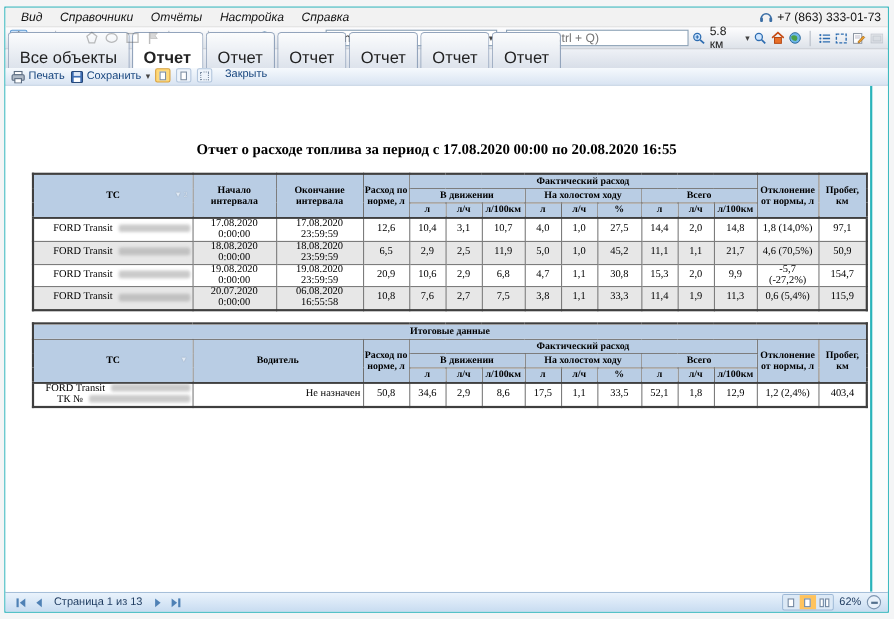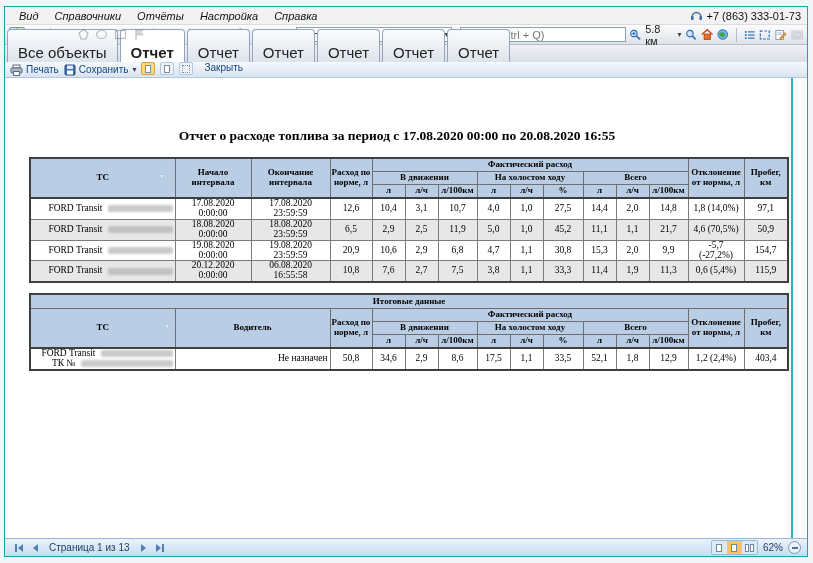--- a/index.html
+++ b/index.html
@@ -389,21 +389,21 @@
               <td>1,1</td>
               <td>30,8</td>
               <td>15,3</td>
               <td>2,0</td>
               <td>9,9</td>
               <td>-5,7 (-27,2%)</td>
               <td>154,7</td>
             </tr>
             <tr>
               <td class="tc"><span>FORD Transit</span><span class="redact r65"></span></td>
-              <td>20.12.2020 0:00:00</td>
+              <td>20.07.2020 0:00:00</td>
               <td>06.08.2020 16:55:58</td>
               <td>10,8</td>
               <td>7,6</td>
               <td>2,7</td>
               <td>7,5</td>
               <td>3,8</td>
               <td>1,1</td>
               <td>33,3</td>
               <td>11,4</td>
               <td>1,9</td>

